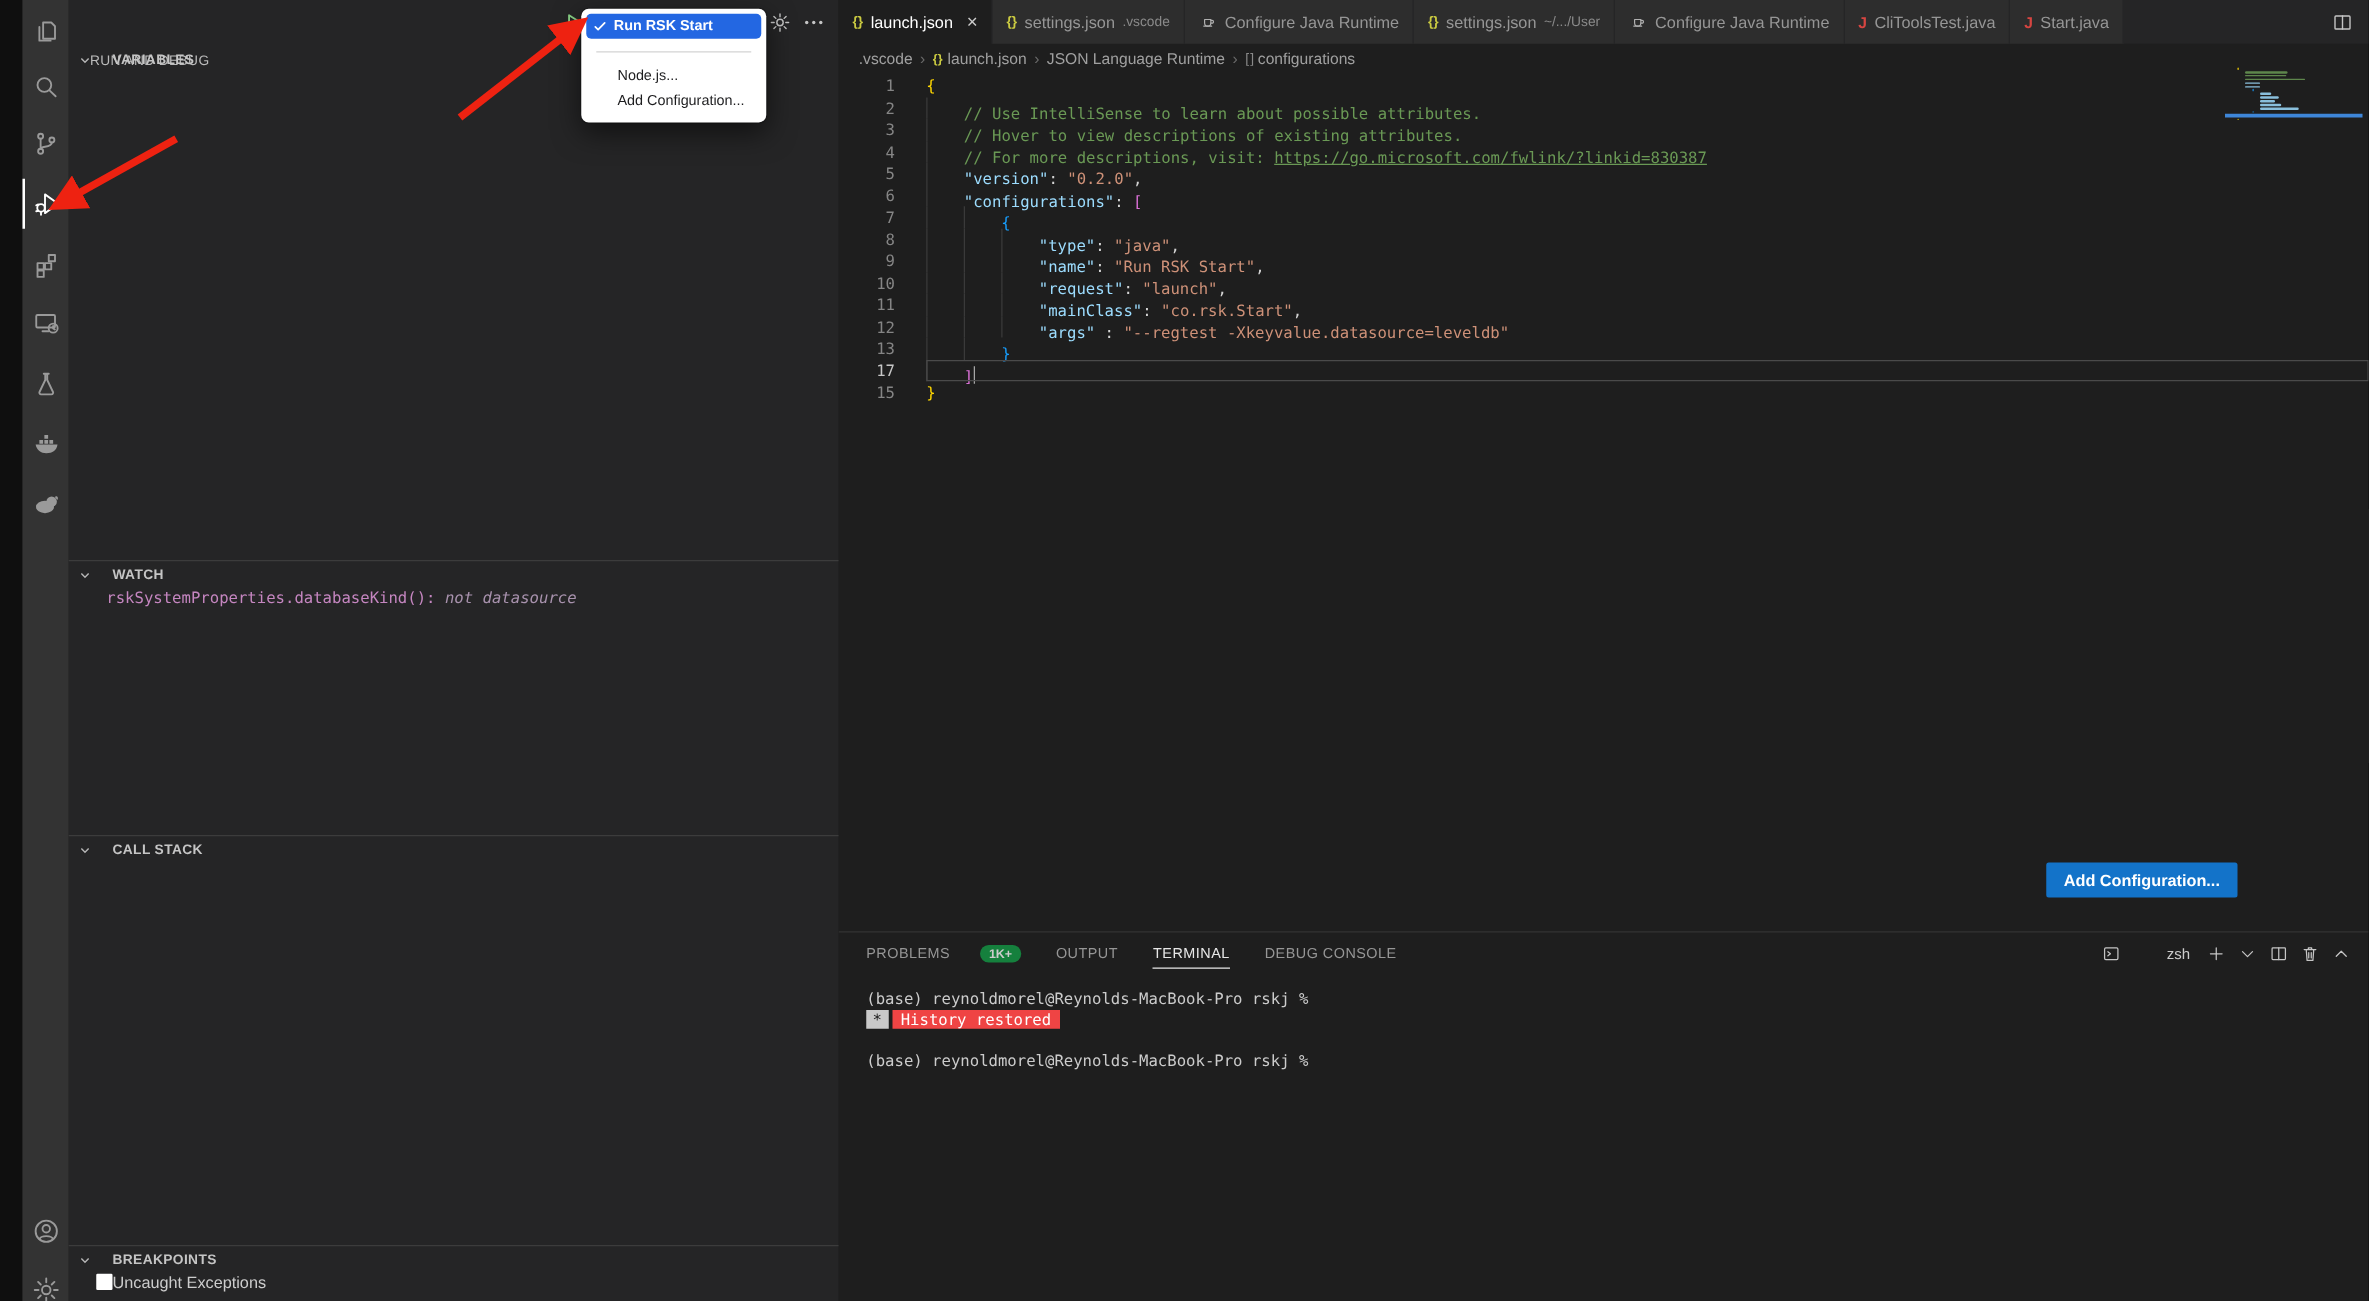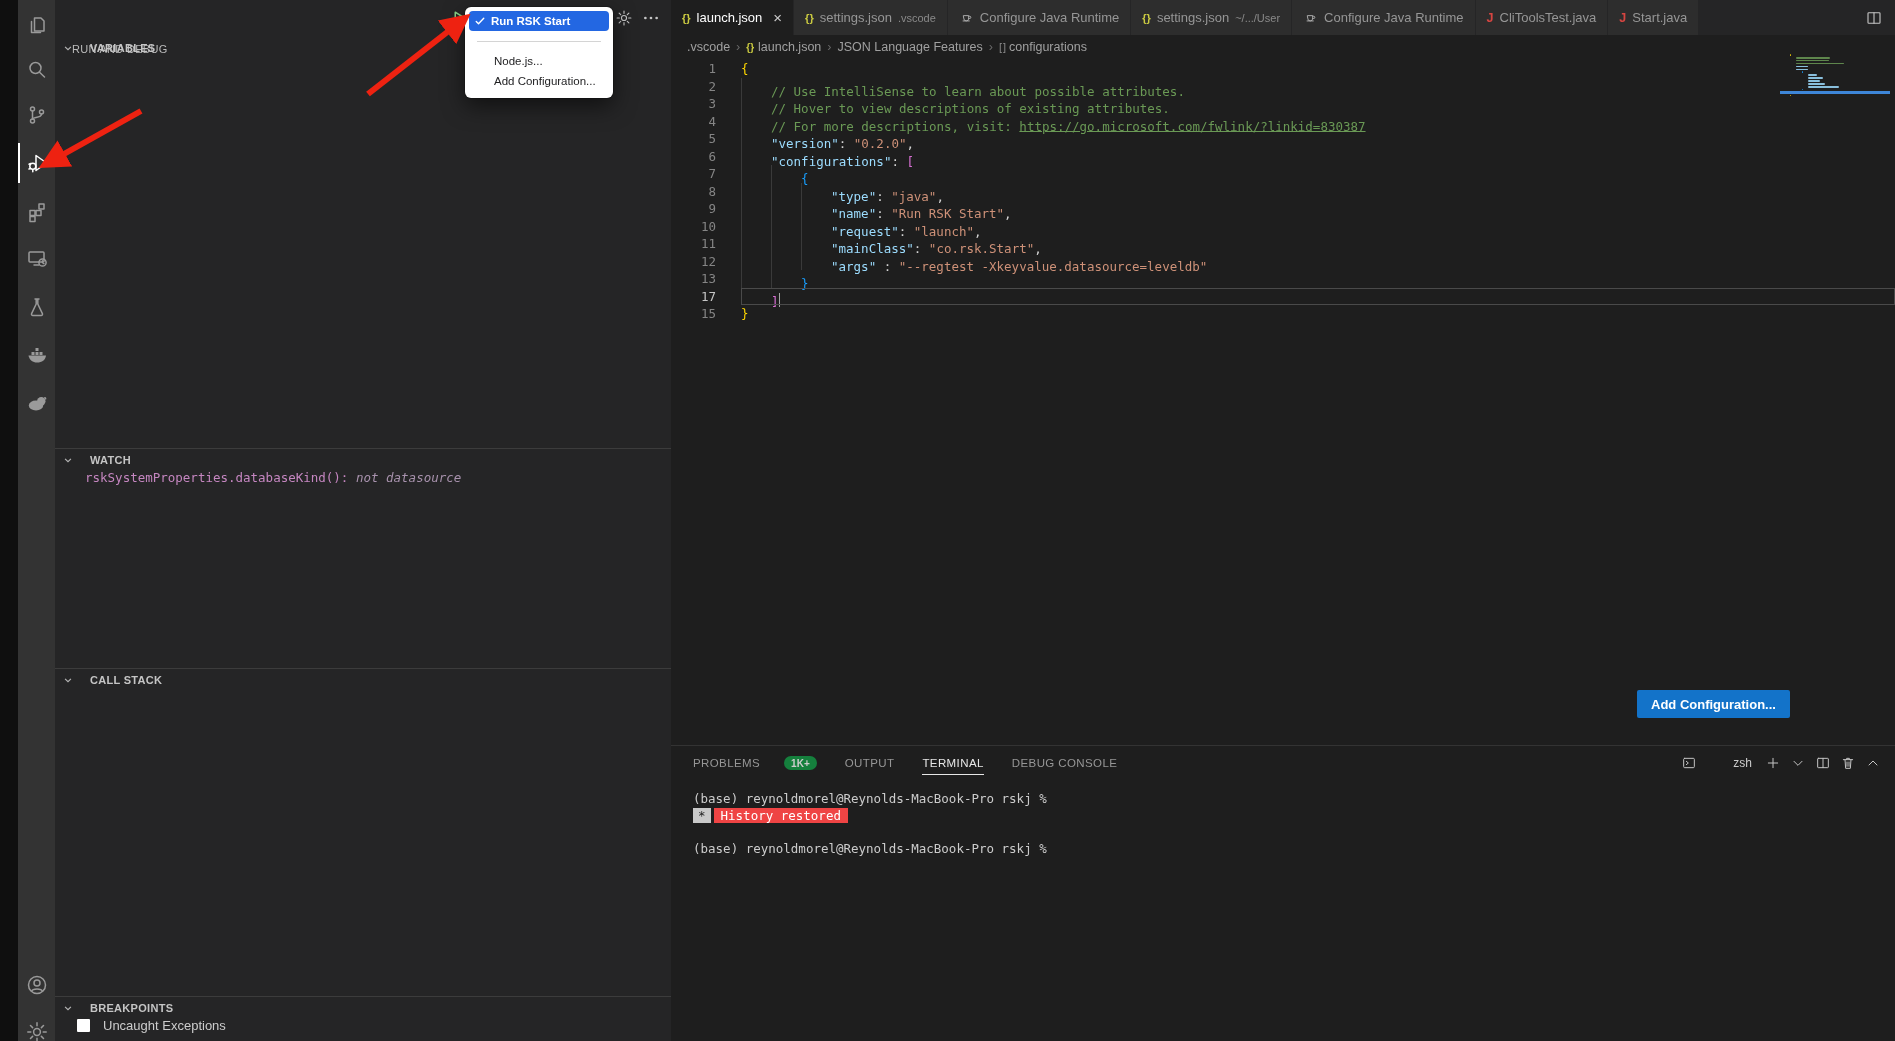--- a/index.html
+++ b/index.html
@@ -22,21 +22,21 @@
   .sb-header { position:relative; height:35px; }
   .sb-title { position:absolute; left:17px; top:0; line-height:35px; font-size:11px; color:#bbbbbb; letter-spacing:.3px;margin-top:32px; }
   .sb-hicon { position:absolute; top:9px; width:18px; height:18px; color:#c5c5c5; }
   .sb-hicon svg { width:18px; height:18px; }
   .sec-header { position:absolute; left:0; right:0; height:22px; display:flex; align-items:center; gap:15px;
                 padding-left:6px; font-weight:bold; font-size:11px; color:#c5c5c5; letter-spacing:.3px;
                 border-top:1px solid #3c3c3c; }
   .sec-header svg { width:14px; height:14px; color:#b5b5b5; }
   .watch-item { position:absolute; left:30px; top:470px; font-family:"DejaVu Sans Mono", monospace; font-size:12.5px; color:#c586c0; white-space:pre; }
   .watch-item .wval { font-style:italic; color:#a892ad; }
-  .bp-item { position:absolute; left:22px; top:1018px; display:flex; align-items:center; gap:13px; font-size:13px; color:#cccccc; }
+  .bp-item { position:absolute; left:22px; top:1018px; display:flex; align-items:center; gap:0; font-size:13px; color:#cccccc; }
   .bp-box { width:13px; height:13px; background:#ffffff; border-radius:1px; }
 
   
   .play-glyph { position:absolute; left:449px; top:8px; color:#89d185; z-index:5; }
   .play-glyph svg { width:20px; height:20px; }
   .menu { position:absolute; left:465px; top:7px; width:148px; background:#ffffff; border-radius:6px;
           box-shadow:0 8px 22px rgba(0,0,0,.55), 0 0 0 1px rgba(0,0,0,.18); padding:4px 4px 7px 4px; z-index:30; }
   .menu-item { min-height:20px; display:flex; align-items:center; font-size:11.5px; color:#1d1d1f;
                padding:0 8px 0 25px; border-radius:4px; }
   .menu-item.selected { background:#2367e2; color:#ffffff; font-weight:bold; padding-left:5px; gap:5px; }
@@ -320,21 +320,21 @@
         <span class="bc-item">
           <span>.vscode</span>
         </span>
         <span class="bc-sep">›</span>
         <span class="bc-item">
           <span class="bc-ic-json">{}</span>
           <span>launch.json</span>
         </span>
         <span class="bc-sep">›</span>
         <span class="bc-item">
-          <span>JSON Language Features</span>
+          <span>JSON Language Runtime</span>
         </span>
         <span class="bc-sep">›</span>
         <span class="bc-item">
           <span class="bc-ic-bracket">[ ]</span>
           <span>configurations</span>
         </span>
       </div>
     <div class="code" id="code">
         <div class="codeline"><span class="gutter">1</span><span><span class="tk-b1">{</span></span></div>
         <div class="codeline"><span class="gutter">2</span><span><span class="indent"></span><span class="tk-comment">// Use IntelliSense to learn about possible attributes.</span></span></div>

